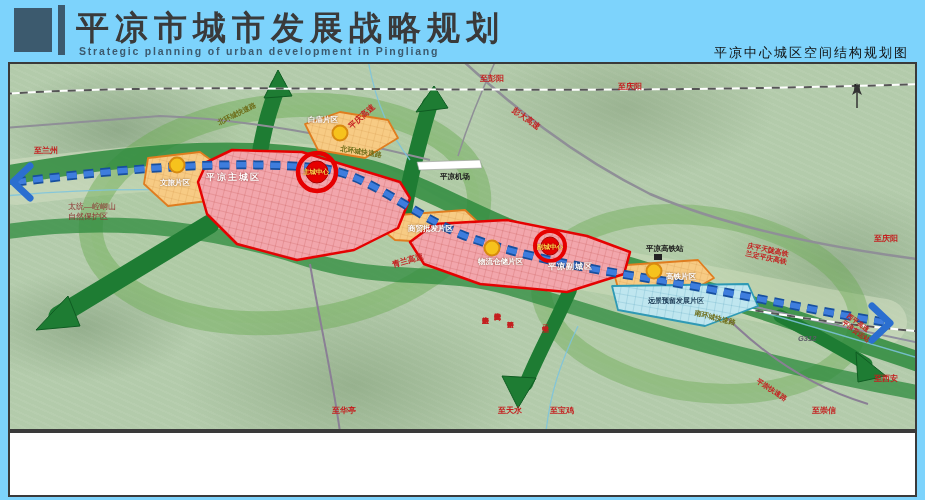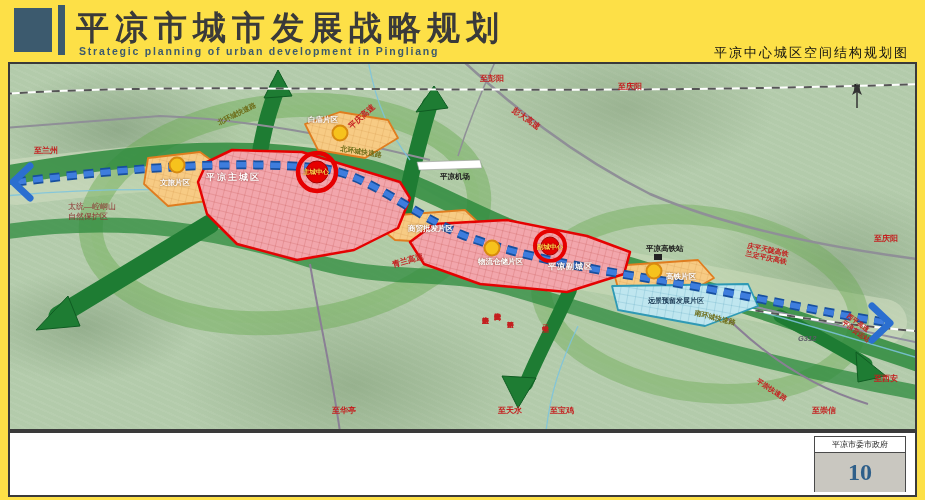--- a/index.html
+++ b/index.html
@@ -1,17 +1,17 @@
 <!DOCTYPE html>
 <html><head>
 <meta charset="utf-8">
 <style>
   html,body{margin:0;padding:0;background:#ffffff;width:925px;height:500px;overflow:hidden;
             font-family:"Liberation Sans",sans-serif;}
-  .page{position:relative;width:925px;height:500px;background:#fde047;}
+  .page{position:relative;width:925px;height:500px;background:#7dd3fc;}
 
   
   .hdr-square{position:absolute;left:14px;top:8px;width:38px;height:44px;background:#3c5a6e;}
   .hdr-bar{position:absolute;left:58px;top:5px;width:7px;height:50px;background:#3c5a6e;}
   .hdr-title{position:absolute;left:76px;top:6px;font-family:"Liberation Serif",serif;
              font-size:33px;font-weight:bold;color:#3a3a3a;letter-spacing:6px;white-space:nowrap;}
   .hdr-sub{position:absolute;left:79px;top:45px;font-size:10.5px;font-weight:bold;color:#3c5a6e;
            letter-spacing:1.8px;white-space:nowrap;}
   .hdr-caption{position:absolute;right:16px;top:44px;font-size:13px;color:#111;letter-spacing:2px;
                white-space:nowrap;}
@@ -239,19 +239,15 @@
     <div class="compass">
       <div class="n">N</div>
       <svg width="30" height="28" viewBox="0 0 30 28">
         <line x1="15" y1="26" x2="15" y2="6" stroke="#333" stroke-width="1.5"></line>
         <polygon points="15,1 10,13 15,10 20,13" fill="#333"></polygon>
       </svg>
     </div>
   </div>
 
   <div class="footer">
-    <div class="gov-box">
-      <div class="gov-title">平凉市委市政府</div>
-      <div class="gov-num">10</div>
-    </div>
   </div>
 
 </div>
 
 </body></html>

